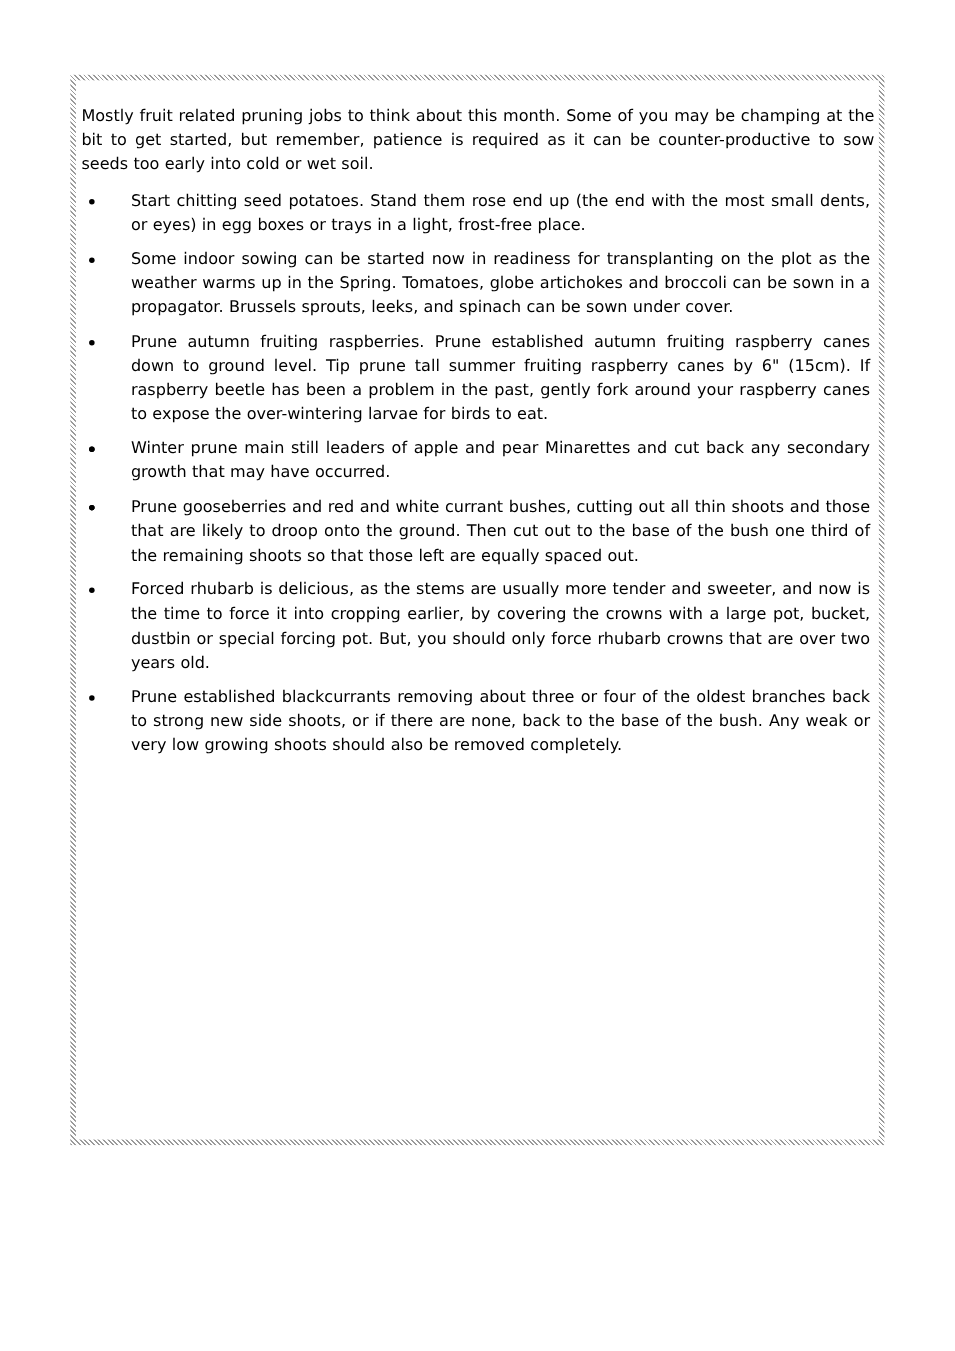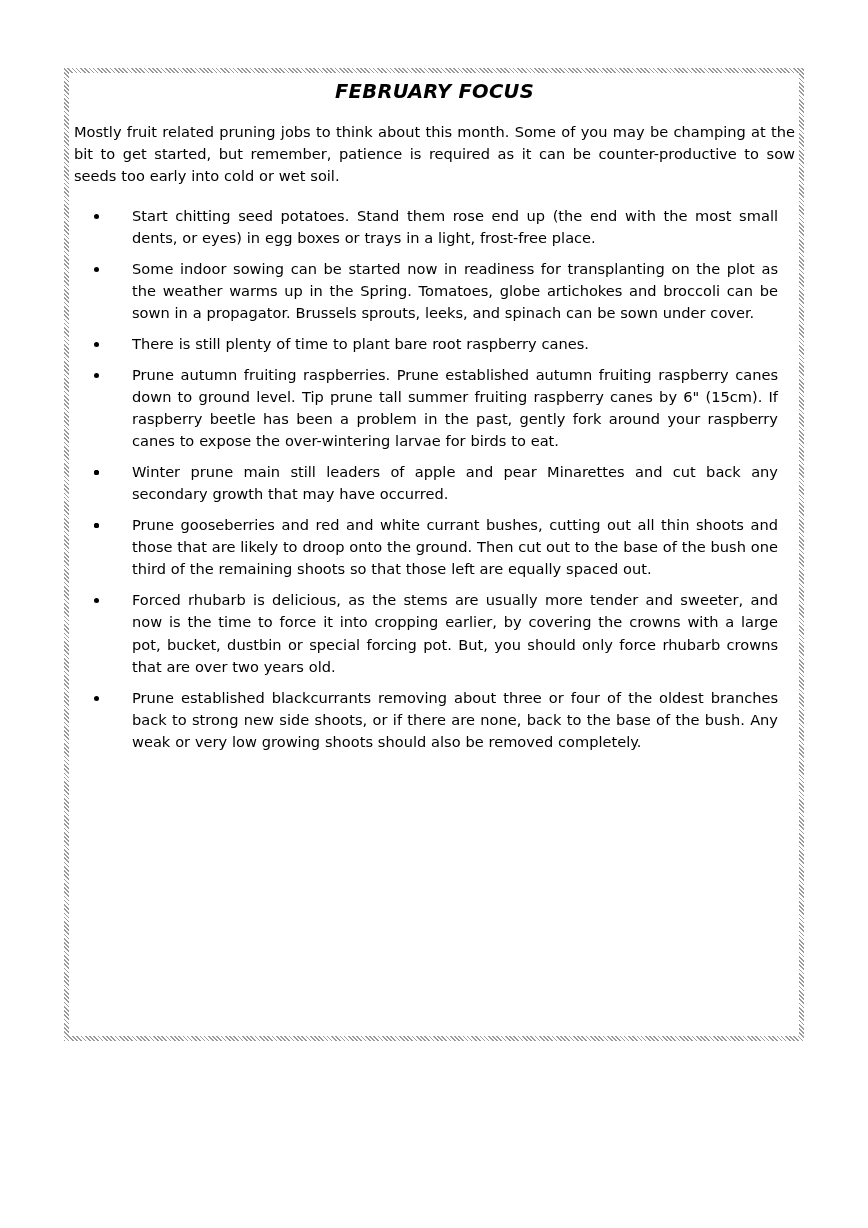--- a/index.html
+++ b/index.html
@@ -49,21 +49,21 @@
     }
     .intro {
       font-size: 14.6px;
       line-height: 22.2px;
       text-align: justify;
       margin: 16px 0 10px 0;
       word-spacing: 0.2px;
     }
     .tasks {
       list-style: none;
-      margin: 17px;
+      margin: 4px;
       padding: 0;
     }
     .task {
       position: relative;
       padding-left: 41px;
       font-size: 14.6px;
       line-height: 22.2px;
       text-align: justify;
       margin: 0 0 8.6px 0;
       word-spacing: 0.2px;
@@ -76,26 +76,24 @@
       height: 5px;
       border-radius: 50%;
       background: #000000;
     }
   </style>
 </head>
 <body>
 
 <div class="frame">
   <div class="frame-inner">
-    <h1 class="title">FEBRUARY FOCUS</h1>
     <p class="intro">Mostly fruit related pruning jobs to think about this month.  Some of you may be champing at the bit to get started, but remember, patience is required as it can be counter-productive to sow seeds too early into cold or wet soil.</p>
     <ul class="tasks">
       <li class="task"><span class="bullet"></span><span>Start chitting seed potatoes.  Stand them rose end up (the end with the most small dents, or eyes) in egg boxes or trays in a light, frost-free place.</span></li>
       <li class="task"><span class="bullet"></span><span>Some indoor sowing can be started now in readiness for transplanting on the plot as the weather warms up in the Spring.  Tomatoes, globe artichokes and broccoli can be sown in a propagator.  Brussels sprouts, leeks, and spinach can be sown under cover.</span></li>
-      <li class="task"><span class="bullet"></span><span>There is still plenty of time to plant bare root raspberry canes.</span></li>
       <li class="task"><span class="bullet"></span><span>Prune autumn fruiting raspberries.  Prune established autumn fruiting raspberry canes down to ground level.  Tip prune tall summer fruiting raspberry canes by 6" (15cm).  If raspberry beetle has been a problem in the past, gently fork around your raspberry canes to expose the over-wintering larvae for birds to eat.</span></li>
       <li class="task"><span class="bullet"></span></li>
       <li class="task"><span class="bullet"></span><span>Winter prune main still leaders of apple and pear Minarettes and cut back any secondary growth that may have occurred.</span></li>
       <li class="task"><span class="bullet"></span></li>
       <li class="task"><span class="bullet"></span><span>Prune gooseberries and red and white currant bushes, cutting out all thin shoots and those that are likely to droop onto the ground.  Then cut out to the base of the bush one third of the remaining shoots so that those left are equally spaced out.</span></li>
       <li class="task"><span class="bullet"></span><span>Forced rhubarb is delicious, as the stems are usually more tender and sweeter, and now is the time to force it into cropping earlier, by covering the crowns with a large pot, bucket, dustbin or special forcing pot.  But, you should only force rhubarb crowns that are over two years old.</span></li>
       <li class="task"><span class="bullet"></span><span>Prune established blackcurrants removing about three or four of the oldest branches back to strong new side shoots, or if there are none, back to the base of the bush.  Any weak or very low growing shoots should also be removed completely.</span></li>
     </ul>
   </div>
 </div>

